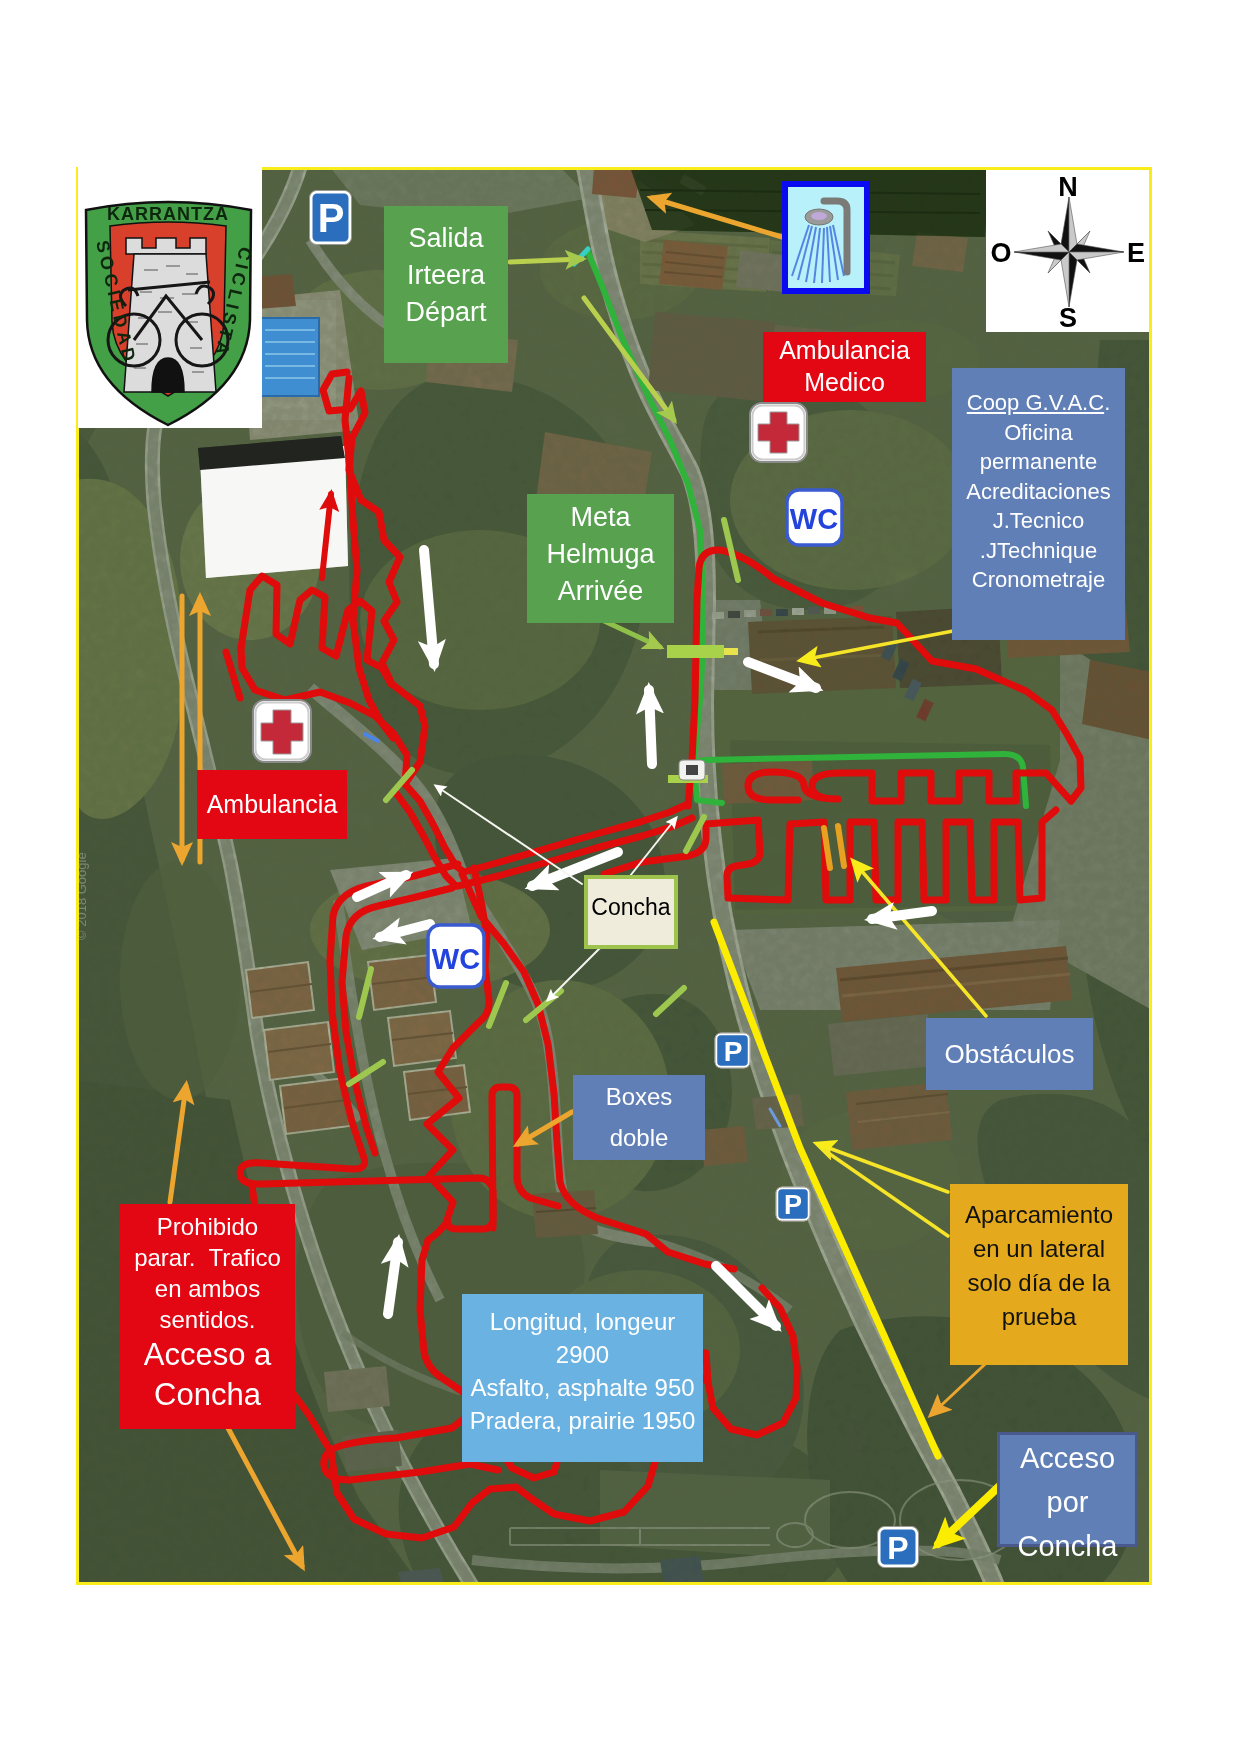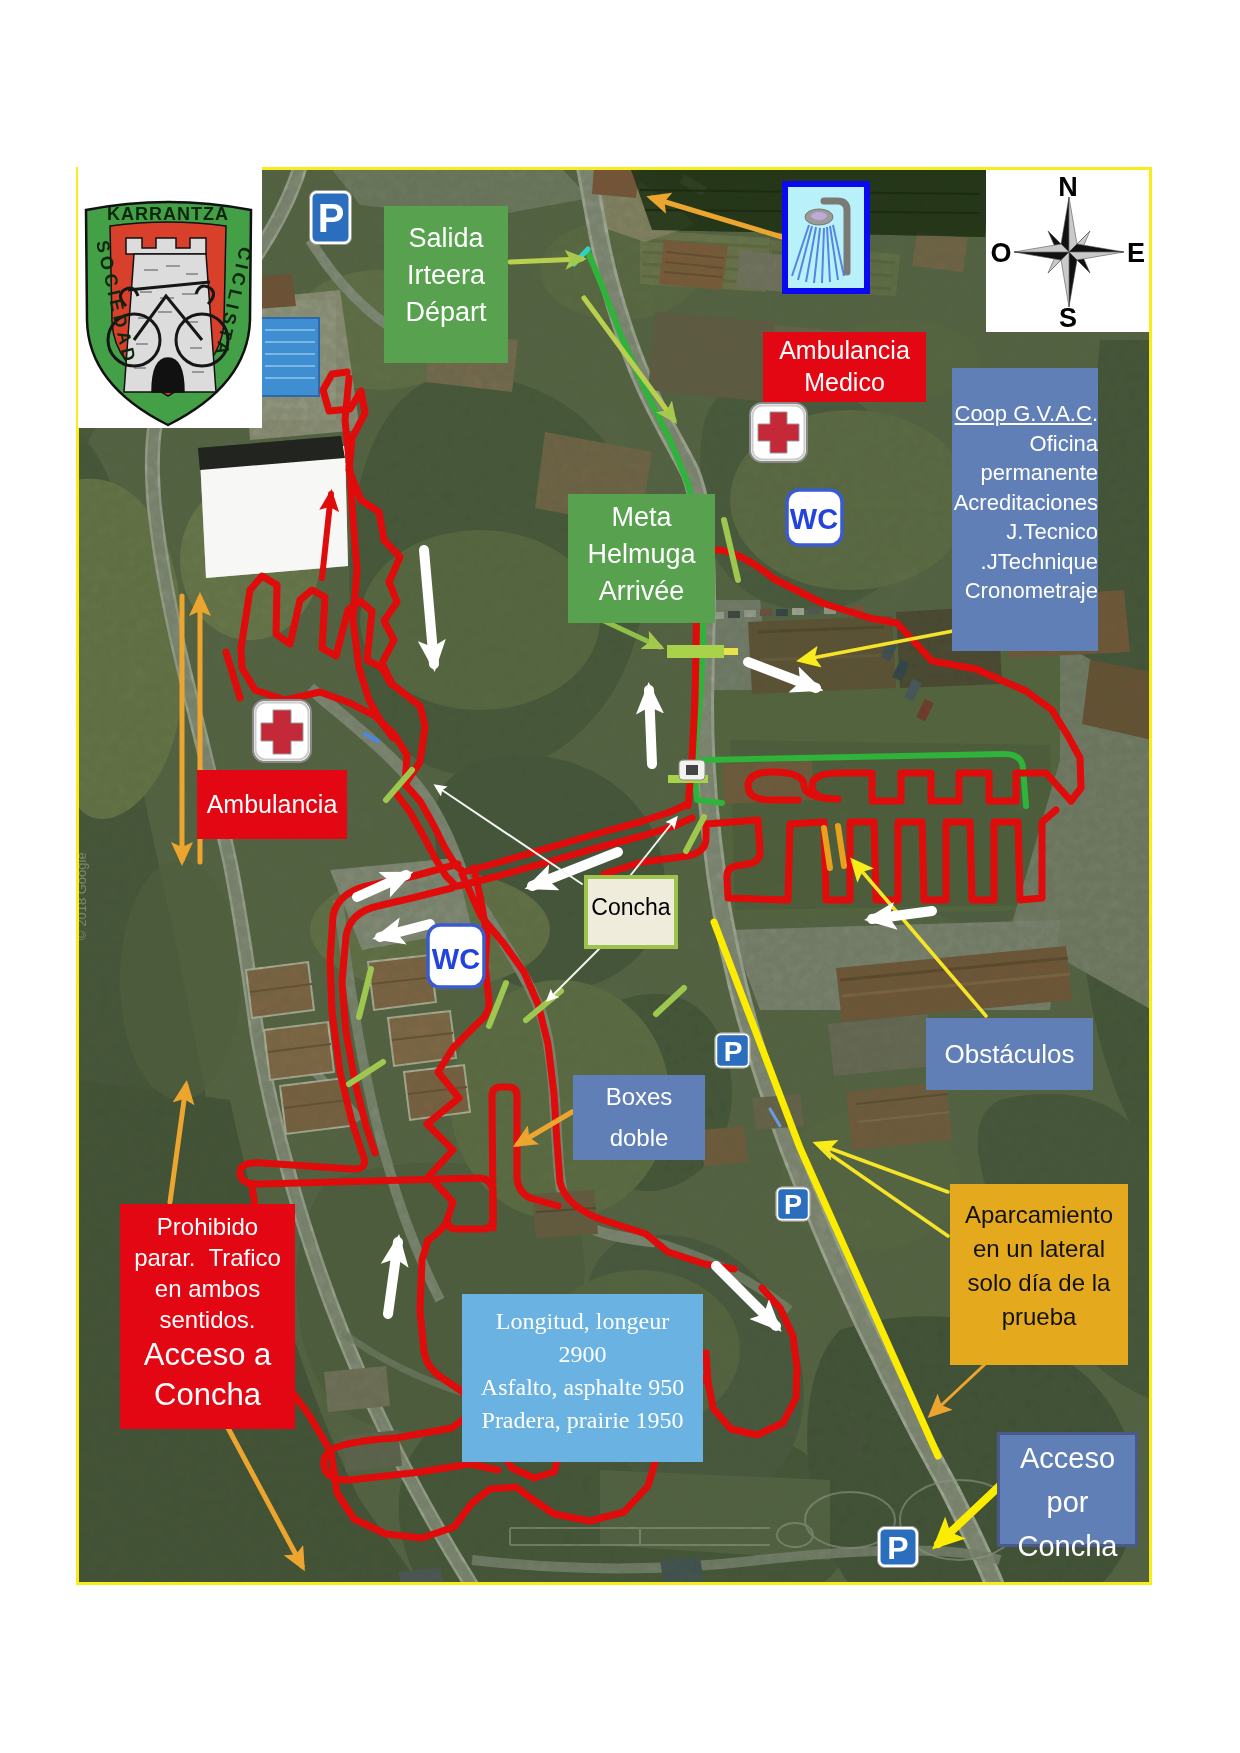--- a/index.html
+++ b/index.html
@@ -463,23 +463,23 @@
 <path d="M126,306 Q116,296 124,290 Q134,284 138,296"></path>
 <path d="M208,304 Q218,294 210,288 Q200,282 196,294"></path>
 </g>
 <text x="168" y="220" font-family="Liberation Sans,sans-serif" font-weight="bold" font-size="18" fill="#0d260d" text-anchor="middle" letter-spacing="1">KARRANTZA</text>
 <text font-family="Liberation Sans,sans-serif" font-weight="bold" font-size="18" fill="#0d260d" letter-spacing="4" transform="translate(96,242) rotate(77)">SOCIEDAD</text>
 <text font-family="Liberation Sans,sans-serif" font-weight="bold" font-size="18" fill="#0d260d" letter-spacing="4" transform="translate(240,246) rotate(103)">CICLISTA</text>
 </g>
 </svg>
 
 <div class="bx" style="left:384px;top:206px;width:124px;height:143px;background:#57a14f;font-size:27px;line-height:37px;padding-top:14px;">Salida<br>Irteera<br>Départ</div>
-<div class="bx" style="left:527px;top:494px;width:147px;height:124px;background:#57a14f;font-size:27px;line-height:37px;padding-top:5px;margin-left:41px;">Meta<br>Helmuga<br>Arrivée</div>
+<div class="bx" style="left:527px;top:494px;width:147px;height:124px;background:#57a14f;font-size:27px;line-height:37px;padding-top:5px;">Meta<br>Helmuga<br>Arrivée</div>
 <div class="bx" style="left:763px;top:332px;width:163px;height:68px;background:#e30613;font-size:25px;line-height:32px;padding-top:2px;">Ambulancia<br>Medico</div>
-<div class="bx" style="left:952px;top:368px;width:146px;height:252px;background:#607fb6;font-size:22px;line-height:29.5px;padding-top:31px;text-align:right;"><span style="text-decoration:underline;">Coop G.V.A.C</span>.<br>Oficina<br>permanente<br>Acreditaciones<br>J.Tecnico<br>.JTechnique<br>Cronometraje</div>
+<div class="bx" style="left:952px;top:368px;width:173px;height:252px;background:#607fb6;font-size:22px;line-height:29.5px;padding-top:20px;"><span style="text-decoration:underline;">Coop G.V.A.C</span>.<br>Oficina<br>permanente<br>Acreditaciones<br>J.Tecnico<br>.JTechnique<br>Cronometraje</div>
 <div class="bx" style="left:197px;top:770px;width:150px;height:69px;background:#e30613;font-size:25px;line-height:69px;">Ambulancia</div>
 <div class="bx" style="left:584px;top:875px;width:86px;height:66px;background:#efecdc;border:4px solid #9ec34d;color:#000;font-size:23px;line-height:57px;">Concha</div>
 <div class="bx" style="left:926px;top:1018px;width:167px;height:72px;background:#607fb6;font-size:26px;line-height:72px;">Obstáculos</div>
 <div class="bx" style="left:573px;top:1075px;width:132px;height:84px;background:#607fb6;font-size:24px;line-height:41px;padding-top:1px;">Boxes<br>doble</div>
 <div class="bx" style="left:950px;top:1184px;width:178px;height:167px;background:#e4a91c;color:#111;font-size:24px;line-height:34px;padding-top:14px;">Aparcamiento<br>en un lateral<br>solo día de la<br>prueba</div>
 <div class="bx" style="left:100px;top:1204px;width:175px;height:218px;background:#e30613;font-size:24px;line-height:31px;padding-top:7px;margin-left:20px;">Prohibido<br>parar.&nbsp; Trafico<br>en ambos<br>sentidos.<div style="font-size:31px;line-height:40px;">Acceso a<br>Concha</div></div>
-<div class="bx" style="left:462px;top:1294px;width:241px;height:157px;background:#6ab2e2;font-size:24px;line-height:33px;padding-top:11px;font-family:Liberation Serif, serif;">Longitud, longeur<br>2900<br>Asfalto, asphalte 950<br>Pradera, prairie 1950</div>
+<div class="bx" style="left:462px;top:1294px;width:241px;height:157px;background:#6ab2e2;font-size:24px;line-height:33px;padding-top:11px;">Longitud, longeur<br>2900<br>Asfalto, asphalte 950<br>Pradera, prairie 1950</div>
 <div class="bx" style="left:997px;top:1432px;width:135px;height:108px;background:#607fb6;border:3px solid #49598c;font-size:29px;line-height:44px;padding-top:1px;">Acceso<br>por<br>Concha</div>
 
 </body></html>

